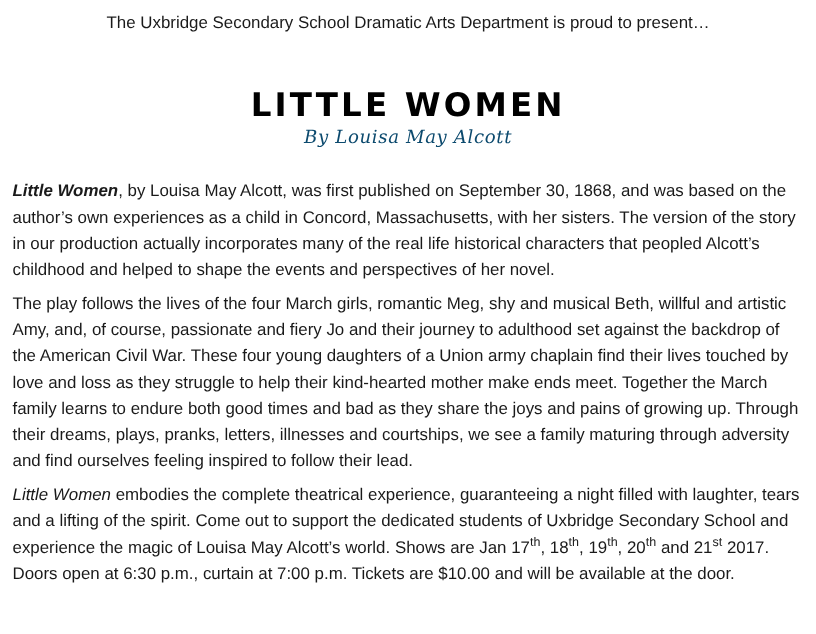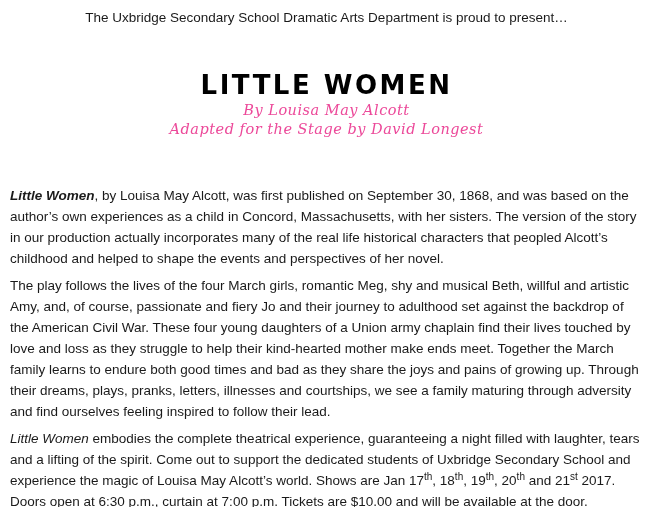--- a/index.html
+++ b/index.html
@@ -27,25 +27,25 @@
     line-height: 26px;
     letter-spacing: 2.5px;
     color: #000000;
   }
   .script-line {
     font-family: "DejaVu Serif", serif;
     font-style: italic;
     font-size: 14.5px;
     line-height: 19px;
     letter-spacing: 0.5px;
-    color: #ec4899;
+    color: #0c4a6e;
   }
   .byline { margin-top: 3px; }
   .synopsis {
-    margin-top: 46px;
+    margin-top: 22px;
   }
   .synopsis p {
     margin-bottom: 6px;
     text-align: left;
   }
   .lead-bold-italic {
     font-weight: bold;
     font-style: italic;
   }
   .lead-italic {
@@ -58,21 +58,20 @@
   }
 </style>
 </head>
 <body>
 
 <div class="intro-line">The Uxbridge Secondary School Dramatic Arts Department is proud to present…</div>
 
 <div class="title-block">
   <div class="show-title">LITTLE WOMEN</div>
   <div class="script-line byline">By Louisa May Alcott</div>
-  <div class="script-line">Adapted for the Stage by David Longest</div>
 </div>
 
 <div class="synopsis">
 
   <p><span class="lead-bold-italic">Little Women</span><span>, by Louisa May Alcott, was first published on September 30, 1868, and was based on the author’s own experiences as a child in Concord, Massachusetts, with her sisters. The version of the story in our production actually incorporates many of the real life historical characters that peopled Alcott’s childhood and helped to shape the events and perspectives of her novel.</span></p>
 
   <p><span>The play follows the lives of the four March girls, romantic Meg, shy and musical Beth, willful and artistic Amy, and, of course, passionate and fiery Jo and their journey to adulthood set against the backdrop of the American Civil War. These four young daughters of a Union army chaplain find their lives touched by love and loss as they struggle to help their kind-hearted mother make ends meet. Together the March family learns to endure both good times and bad as they share the joys and pains of growing up. Through their dreams, plays, pranks, letters, illnesses and courtships, we see a family maturing through adversity and find ourselves feeling inspired to follow their lead.</span></p>
 
   <p><span class="lead-italic">Little Women</span><span> embodies the complete theatrical experience, guaranteeing a night filled with laughter, tears and a lifting of the spirit. Come out to support the dedicated students of Uxbridge Secondary School and experience the magic of Louisa May Alcott’s world. Shows are Jan 17</span><sup class="ordinal">th</sup><span>, 18</span><sup class="ordinal">th</sup><span>, 19</span><sup class="ordinal">th</sup><span>, 20</span><sup class="ordinal">th</sup><span> and 21</span><sup class="ordinal">st</sup><span> 2017. Doors open at 6:30 p.m., curtain at 7:00 p.m. Tickets are $10.00 and will be available at the door.</span></p>
 

